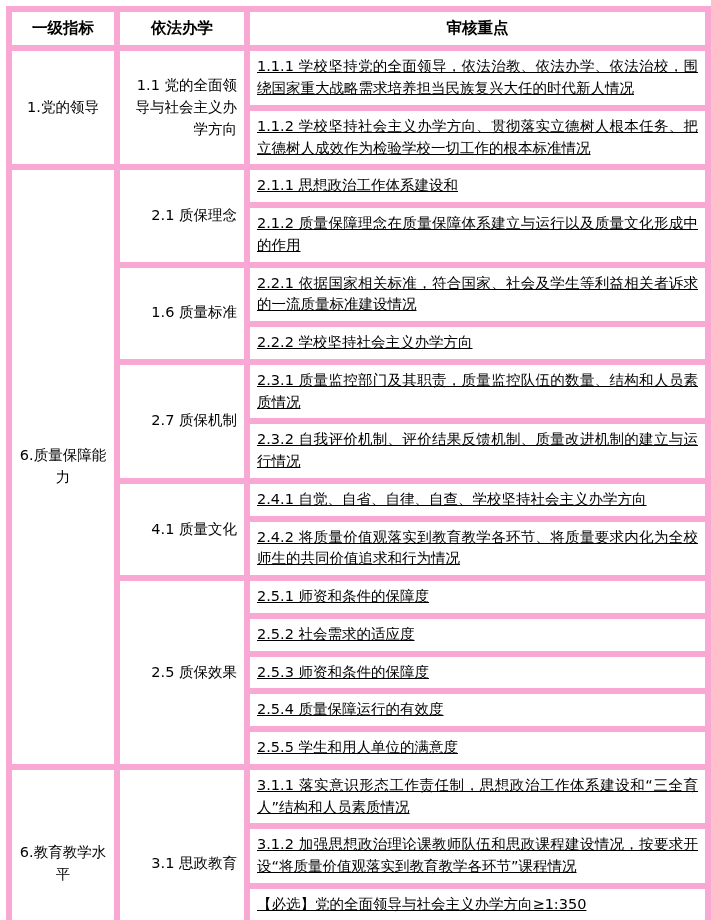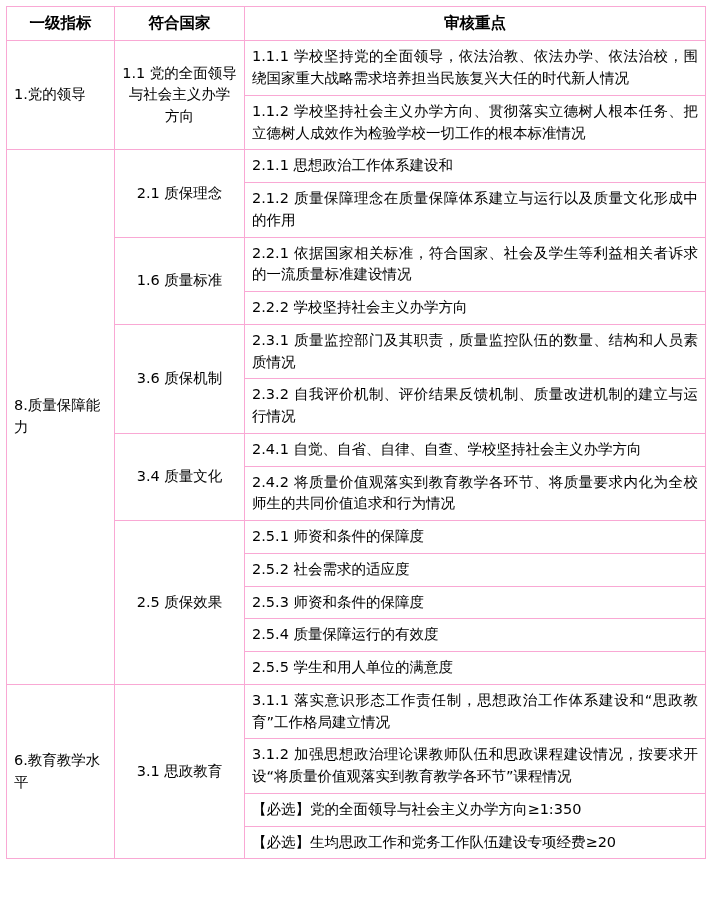--- a/index.html
+++ b/index.html
@@ -21,106 +21,107 @@
     padding: 6px 6px 0 6px;
   }
   table.matrix {
     border-collapse: collapse;
     table-layout: fixed;
     width: 699px;
     font-size: 14.5px;
     line-height: 1.5;
   }
   table.matrix td, table.matrix th {
-    border: 1px solid #f9a8d4;
+    border: 6px solid #f9a8d4;
     vertical-align: middle;
     padding: 5px 7px;
     box-sizing: border-box;
   }
   thead th {
     text-align: center;
     font-weight: bold;
     font-size: 15.5px;
     padding: 7px 6px;
     border-top: 2px solid #000000;
     border-bottom: 2px solid #000000;
   }
   col.c1 { width: 108px; }
   col.c2 { width: 130px; }
   col.c3 { width: 461px; }
 
   td.lvl1 {
-    text-align: left;
+    text-align: center;
     padding-left: 10px;
   }
   td.lvl2 {
-    text-align: center;
+    text-align: right;
     padding-left: 12px;
   }
   td.item {
     text-align: justify;
     text-justify: inter-ideograph;
     padding: 5px 9px 5px 9px;
+    text-decoration: underline;
   }
 </style>
 </head>
 <body>
 
 <div class="page">
   <table class="matrix">
     <colgroup>
       <col class="c1">
       <col class="c2">
       <col class="c3">
     </colgroup>
     <thead>
       <tr>
         <th>一级指标</th>
-        <th>符合国家</th>
+        <th>依法办学</th>
         <th>审核重点</th>
       </tr>
     </thead>
     <tbody>
 
       <tr>
         <td class="lvl1" rowspan="2">1.党的领导</td>
         <td class="lvl2" rowspan="2">1.1 党的全面领导与社会主义办学方向</td>
         <td class="item">1.1.1  学校坚持党的全面领导，依法治教、依法办学、依法治校，围绕国家重大战略需求培养担当民族复兴大任的时代新人情况</td>
       </tr>
       <tr>
         <td class="item">1.1.2  学校坚持社会主义办学方向、贯彻落实立德树人根本任务、把立德树人成效作为检验学校一切工作的根本标准情况</td>
       </tr>
 
       <tr>
-        <td class="lvl1" rowspan="13">8.质量保障能力</td>
+        <td class="lvl1" rowspan="13">6.质量保障能力</td>
         <td class="lvl2" rowspan="2">2.1 质保理念</td>
         <td class="item">2.1.1  思想政治工作体系建设和</td>
       </tr>
       <tr>
         <td class="item">2.1.2  质量保障理念在质量保障体系建立与运行以及质量文化形成中的作用</td>
       </tr>
 
       <tr>
         <td class="lvl2" rowspan="2">1.6 质量标准</td>
         <td class="item">2.2.1  依据国家相关标准，符合国家、社会及学生等利益相关者诉求的一流质量标准建设情况</td>
       </tr>
       <tr>
         <td class="item">2.2.2  学校坚持社会主义办学方向</td>
       </tr>
 
       <tr>
-        <td class="lvl2" rowspan="2">3.6 质保机制</td>
+        <td class="lvl2" rowspan="2">2.7 质保机制</td>
         <td class="item">2.3.1  质量监控部门及其职责，质量监控队伍的数量、结构和人员素质情况</td>
       </tr>
       <tr>
         <td class="item">2.3.2  自我评价机制、评价结果反馈机制、质量改进机制的建立与运行情况</td>
       </tr>
 
       <tr>
-        <td class="lvl2" rowspan="2">3.4 质量文化</td>
+        <td class="lvl2" rowspan="2">4.1 质量文化</td>
         <td class="item">2.4.1  自觉、自省、自律、自查、学校坚持社会主义办学方向</td>
       </tr>
       <tr>
         <td class="item">2.4.2  将质量价值观落实到教育教学各环节、将质量要求内化为全校师生的共同价值追求和行为情况</td>
       </tr>
 
       <tr>
         <td class="lvl2" rowspan="5">2.5 质保效果</td>
         <td class="item">2.5.1  师资和条件的保障度</td>
       </tr>
@@ -133,21 +134,21 @@
       <tr>
         <td class="item">2.5.4  质量保障运行的有效度</td>
       </tr>
       <tr>
         <td class="item">2.5.5  学生和用人单位的满意度</td>
       </tr>
 
       <tr>
         <td class="lvl1" rowspan="4">6.教育教学水平</td>
         <td class="lvl2" rowspan="4">3.1 思政教育</td>
-        <td class="item">3.1.1  落实意识形态工作责任制，思想政治工作体系建设和“思政教育”工作格局建立情况</td>
+        <td class="item">3.1.1  落实意识形态工作责任制，思想政治工作体系建设和“三全育人”结构和人员素质情况</td>
       </tr>
       <tr>
         <td class="item">3.1.2  加强思想政治理论课教师队伍和思政课程建设情况，按要求开设“将质量价值观落实到教育教学各环节”课程情况</td>
       </tr>
       <tr>
         <td class="item">【必选】党的全面领导与社会主义办学方向≥1:350</td>
       </tr>
       <tr>
         <td class="item">【必选】生均思政工作和党务工作队伍建设专项经费≥20</td>
       </tr>

